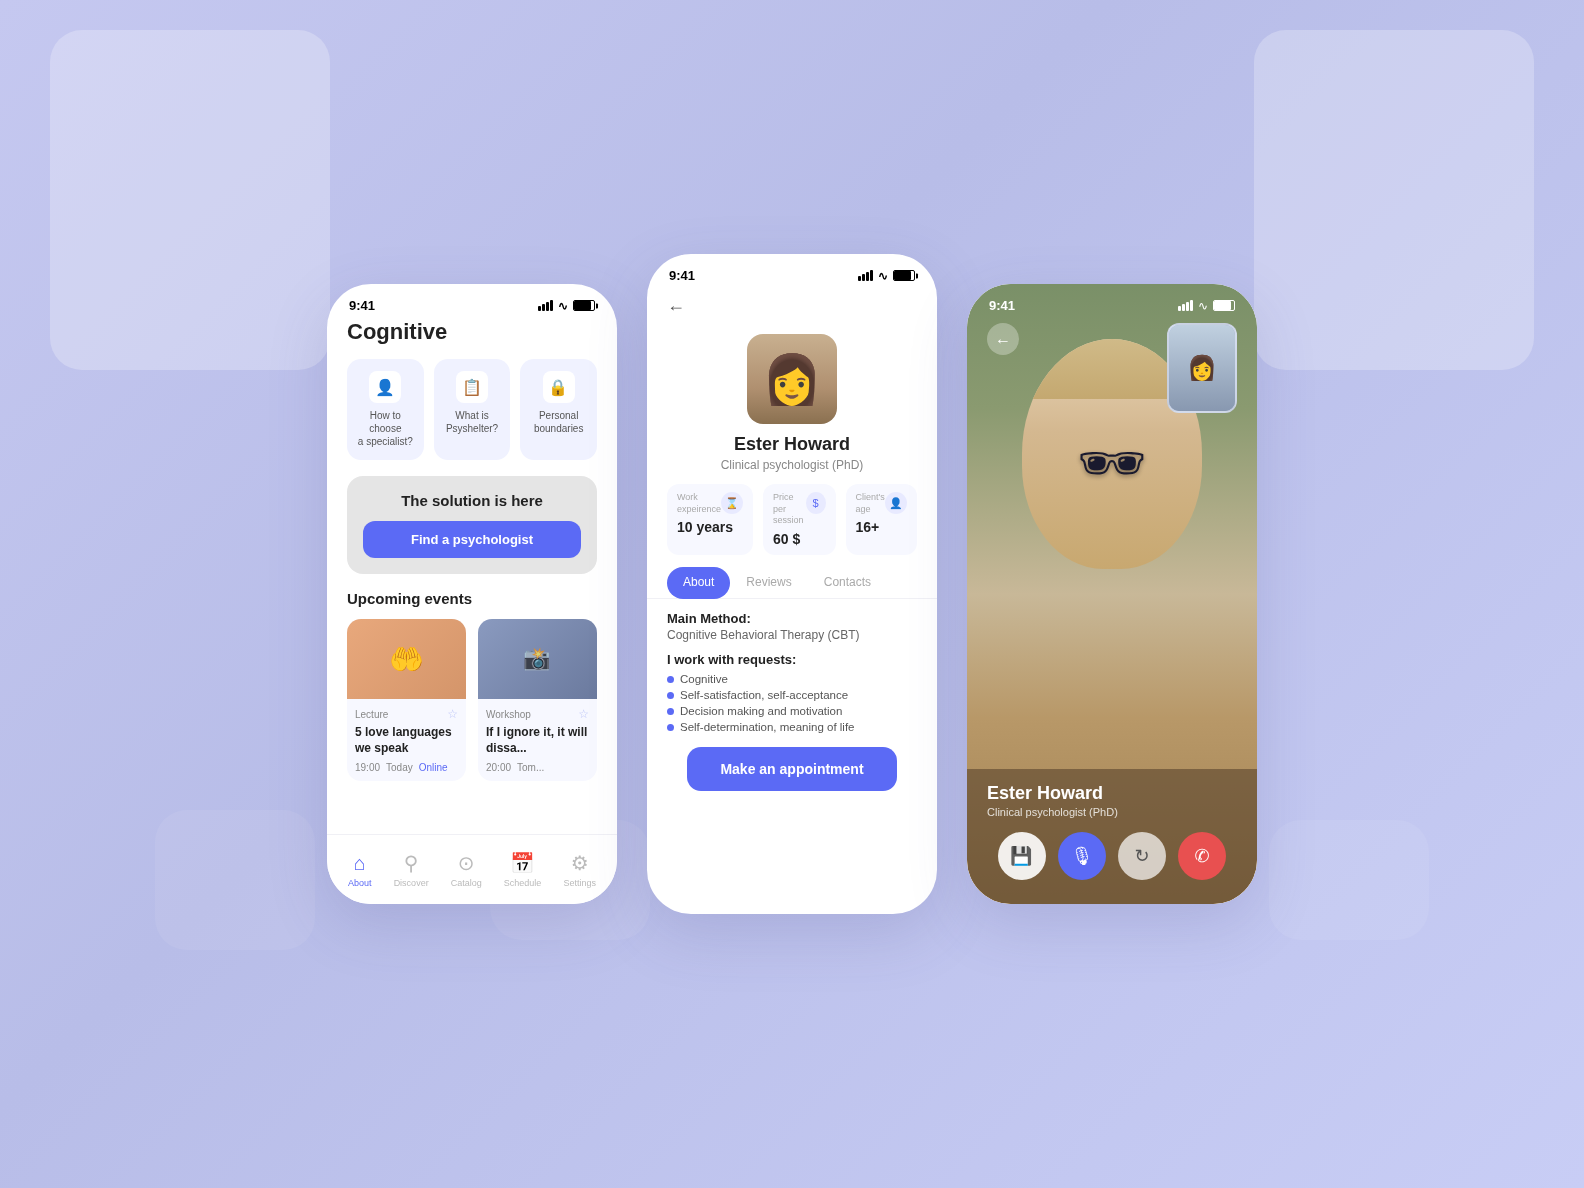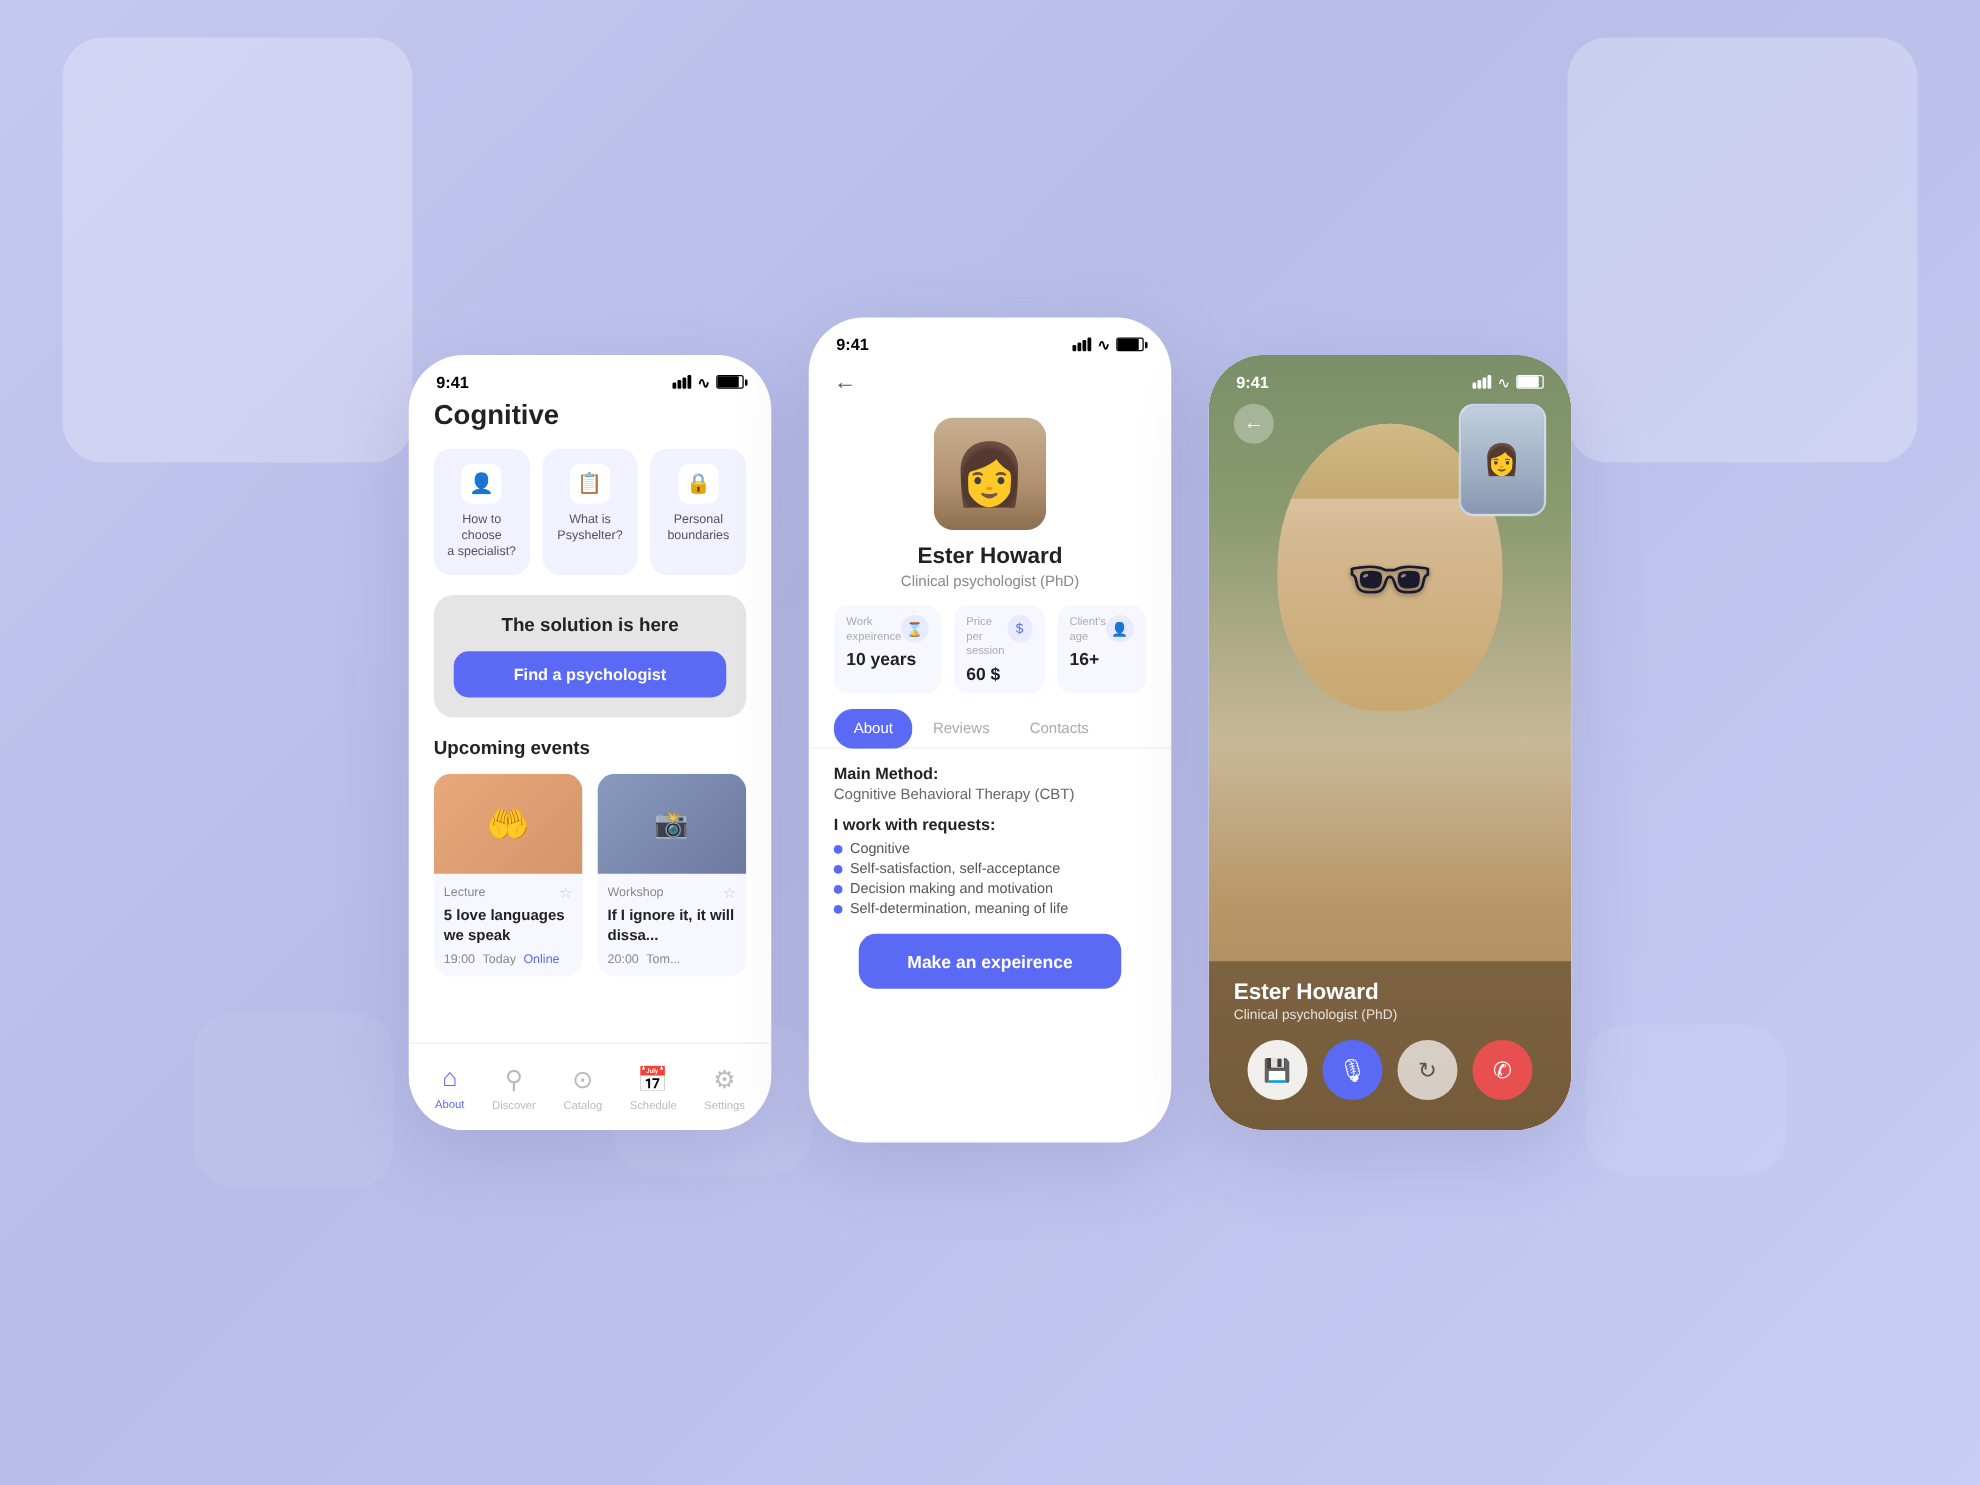--- a/index.html
+++ b/index.html
@@ -693,21 +693,21 @@
           </li>
         <li>
             <span class="bullet"></span>
             <span>Decision making and motivation</span>
           </li>
         <li>
             <span class="bullet"></span>
             <span>Self-determination, meaning of life</span>
           </li>
       </ul>
-      <button class="appointment-btn">Make an expeirence</button>
+      <button class="appointment-btn">Make an appointment</button>
     </div>
   </div>
 
   <div class="phone phone-video" style="position:relative;">
 
     <div class="video-bg">
 
       <div style="position:absolute;top:0;left:0;right:0;bottom:0;background:linear-gradient(180deg, #7a9068 0%, #8a9a70 20%, #c8b898 50%, #b89868 70%, #a08050 100%);"></div>
 
       <div style="position:absolute;top:55px;left:50%;transform:translateX(-50%);width:180px;height:230px;border-radius:50% 50% 45% 45%;background:linear-gradient(180deg,#e8d5b8 0%,#d4b890 40%,#c8a870 100%);overflow:hidden;">

